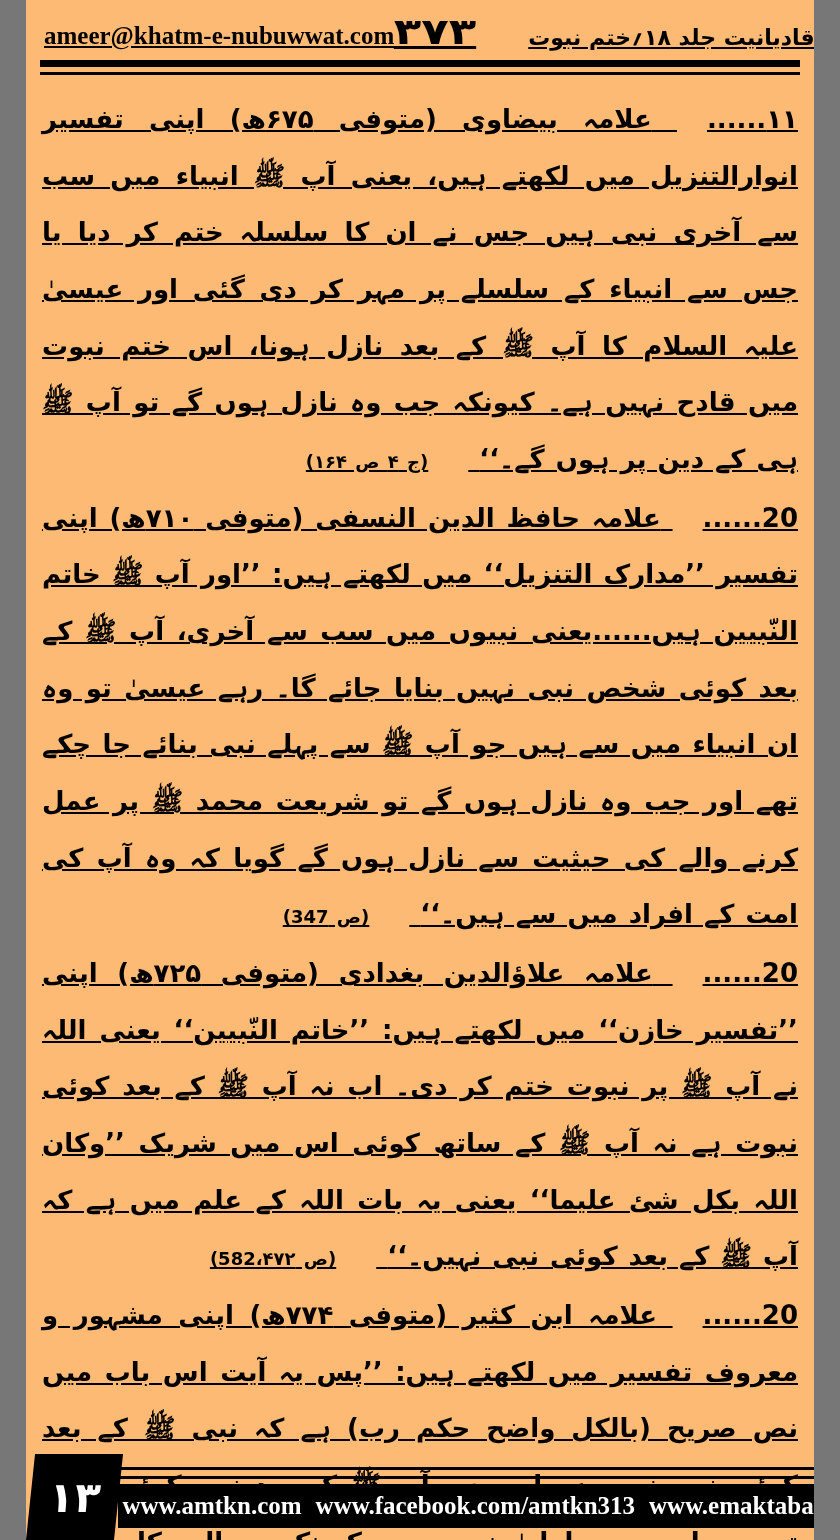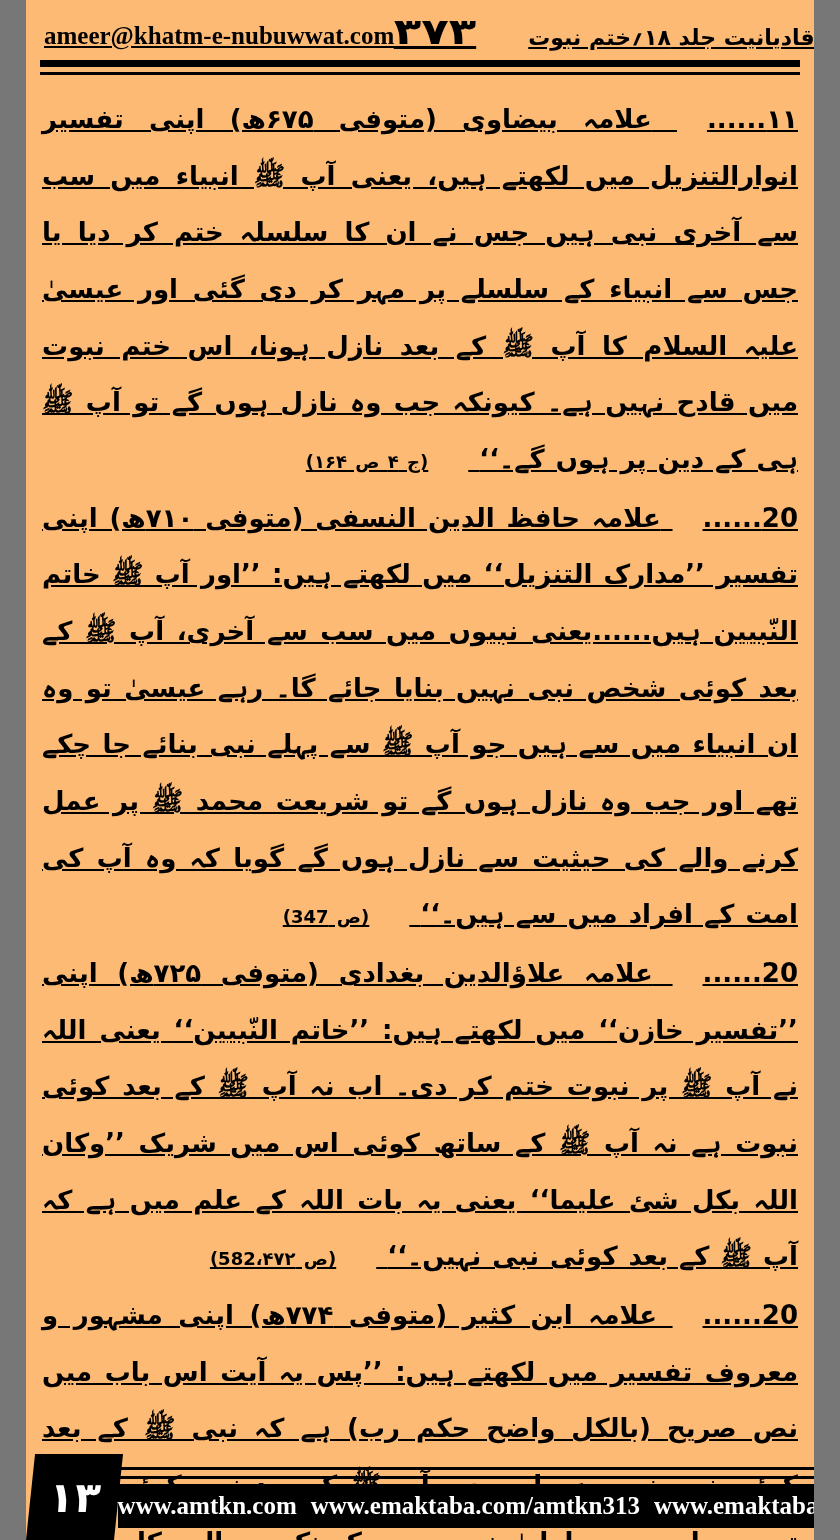--- a/index.html
+++ b/index.html
@@ -155,19 +155,19 @@
     </p>
 
   </div>
 
   <div class="footer">
     <div class="footer-numbox">۱۳</div>
     <div class="footer-right">
       <div class="footer-rules"></div>
       <div class="footer-bar">
         <span>www.amtkn.com</span>
-        <span>www.emaktaba.com/amtkn313</span>
+        <span>www.facebook.com/amtkn313</span>
         <span>www.emaktaba.info</span>
       </div>
     </div>
   </div>
 
 </div>
 
 </body></html>

